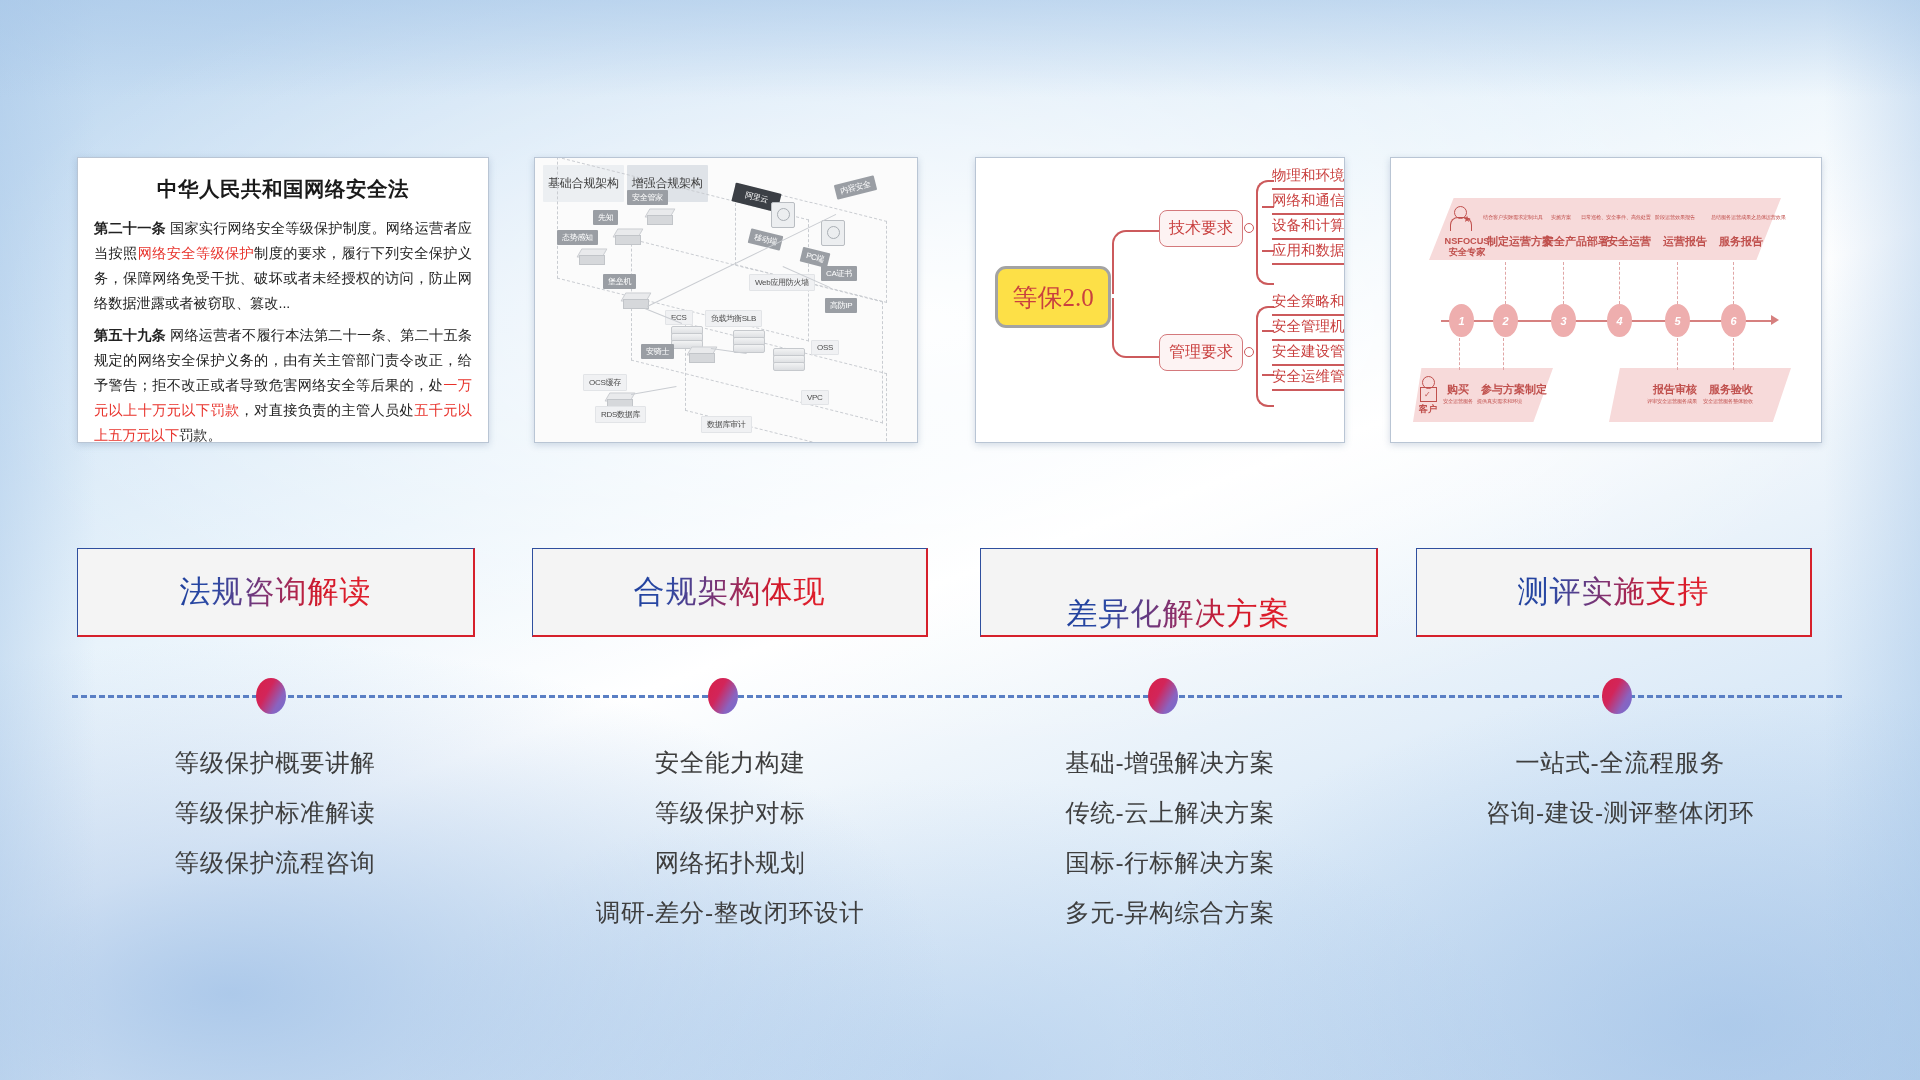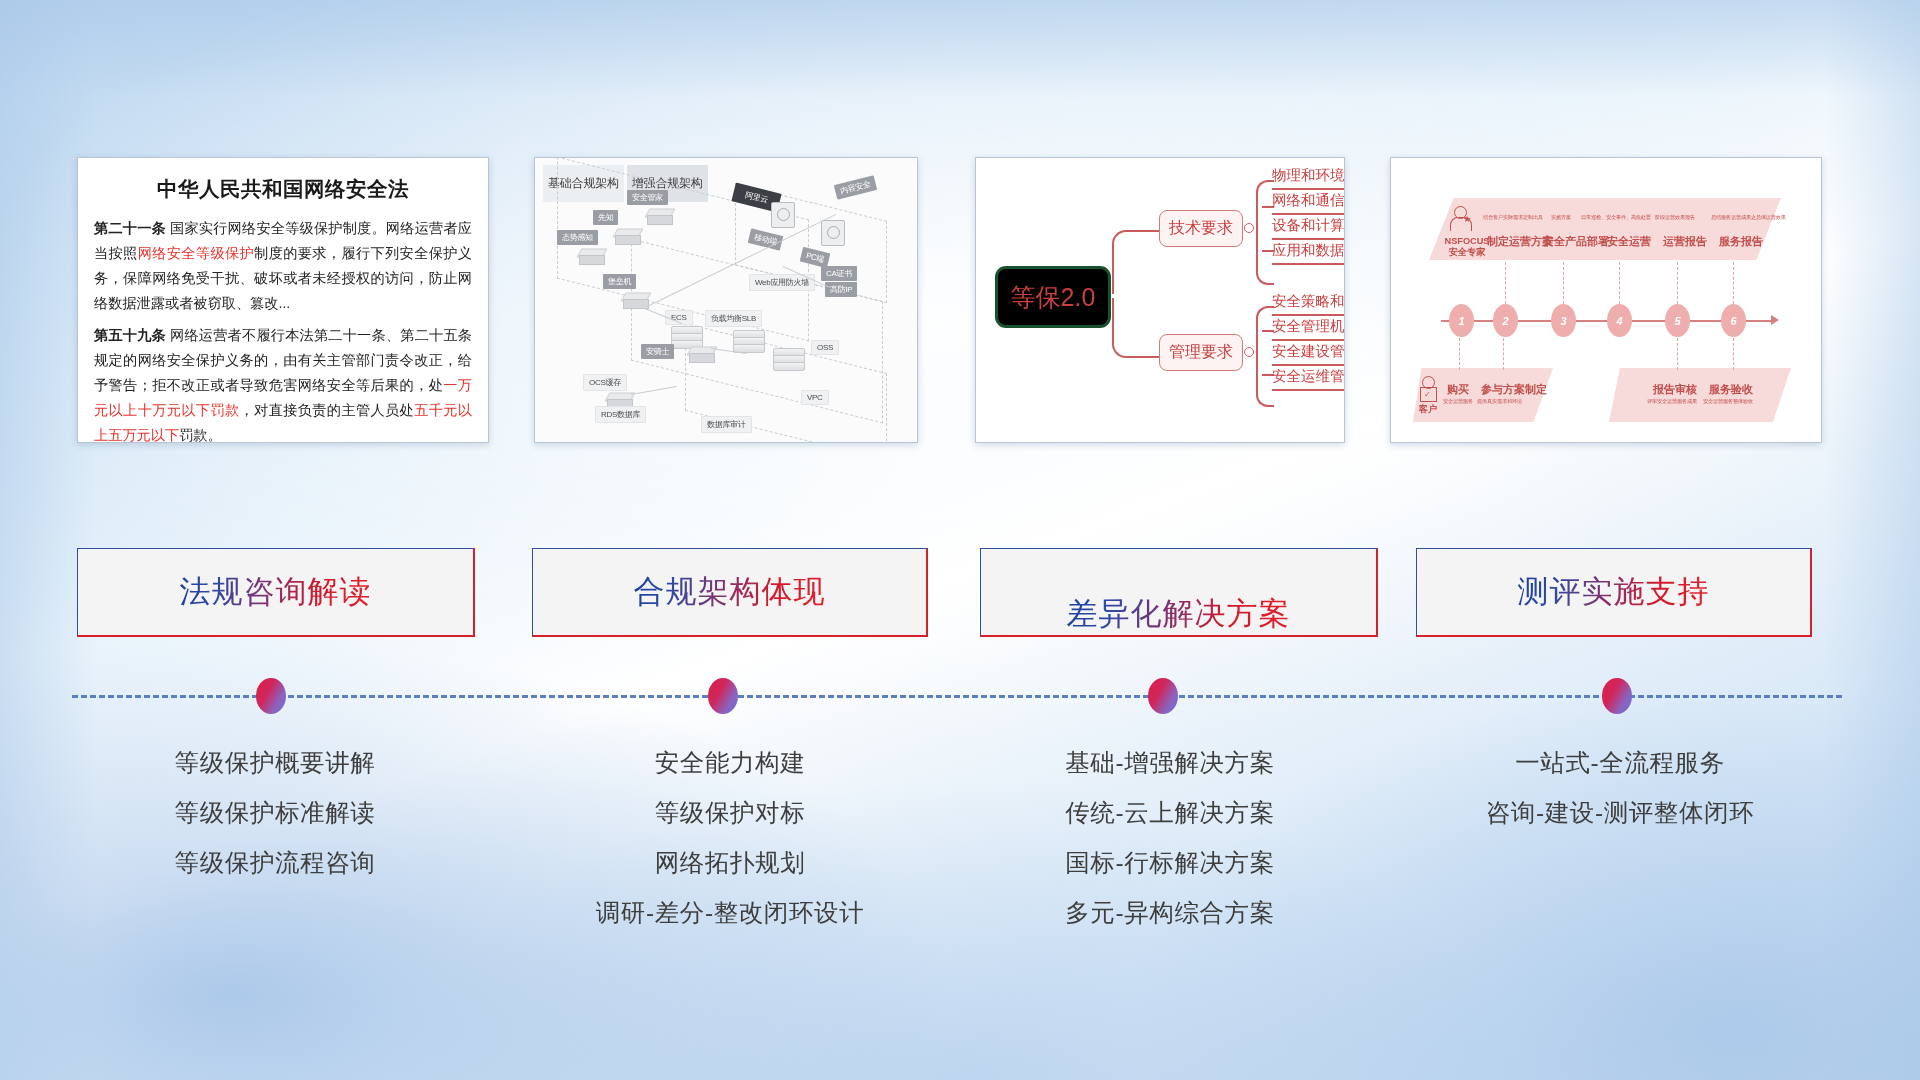--- a/index.html
+++ b/index.html
@@ -61,23 +61,23 @@
   .mon{position:absolute;width:22px;height:24px;background:#eceef0;border:1.4px solid #b9bdc2;border-radius:2px;}
   .mon:after{content:"";position:absolute;left:5px;top:5px;width:11px;height:11px;
         border:1.4px solid #a9aeb4;border-radius:50%;}
   .dashbox{position:absolute;border:1px dashed #c9ccd1;}
   .aline{position:absolute;background:#c9ccd1;height:1px;transform-origin:0 0;}
 
   
   #card-mind{left:975px;top:157px;width:368px;height:284px;}
   .mind{position:absolute;inset:0;}
   .mcenter{position:absolute;left:19px;top:108px;width:110px;height:56px;
-      background:#000000;border:3px solid #14532d;border-radius:11px;
+      background:#fde047;border:3px solid #a3a3a3;border-radius:11px;
       display:flex;align-items:center;justify-content:center;
-      font-family:Liberation Sans, sans-serif;
+      font-family:Liberation Serif, serif;
       font-size:25px;color:#c9403f;}
   .mbranch{position:absolute;width:82px;height:35px;background:#fdf3f3;
       border:1.6px solid #d4797c;border-radius:8px;display:flex;align-items:center;
       justify-content:center;font-family:"Liberation Serif","DejaVu Serif",serif;
       font-size:16px;color:#c9403f;}
   #mb-tech{left:183px;top:52px;}
   #mb-mgmt{left:183px;top:176px;}
   .mleaf{position:absolute;font-family:"Liberation Serif","DejaVu Serif",serif;
       font-size:14.5px;color:#c9403f;white-space:nowrap;padding-bottom:3px;
       border-bottom:2.2px solid #cc5a5c;}
@@ -237,21 +237,21 @@
         </div>
       <div class="srv" style="left:238px;top:190px;">
           <i class="s1"></i>
           <i class="s2"></i>
           <i class="s3"></i>
         </div>
 
       <div class="nlabel lt" style="left:214px;top:116px;">Web应用防火墙</div>
 
       <div class="nlabel" style="left:286px;top:108px;">CA证书</div>
-      <div class="nlabel" style="left:290px;top:124px;">高防IP</div>
+      <div class="nlabel" style="left:290px;top:140px;">高防IP</div>
 
       <div class="nlabel lt" style="left:276px;top:182px;">OSS</div>
       <div class="nlabel lt" style="left:266px;top:232px;">VPC</div>
 
       <div class="mon" style="left:236px;top:44px;"></div>
       <div class="nlabel" style="left:214px;top:74px;transform:rotate(14deg);">移动端</div>
       <div class="mon" style="left:286px;top:62px;"></div>
       <div class="nlabel" style="left:266px;top:92px;transform:rotate(14deg);">PC端</div>
       <div class="nlabel" style="left:300px;top:22px;transform:rotate(-14deg);">内容安全</div>
 

